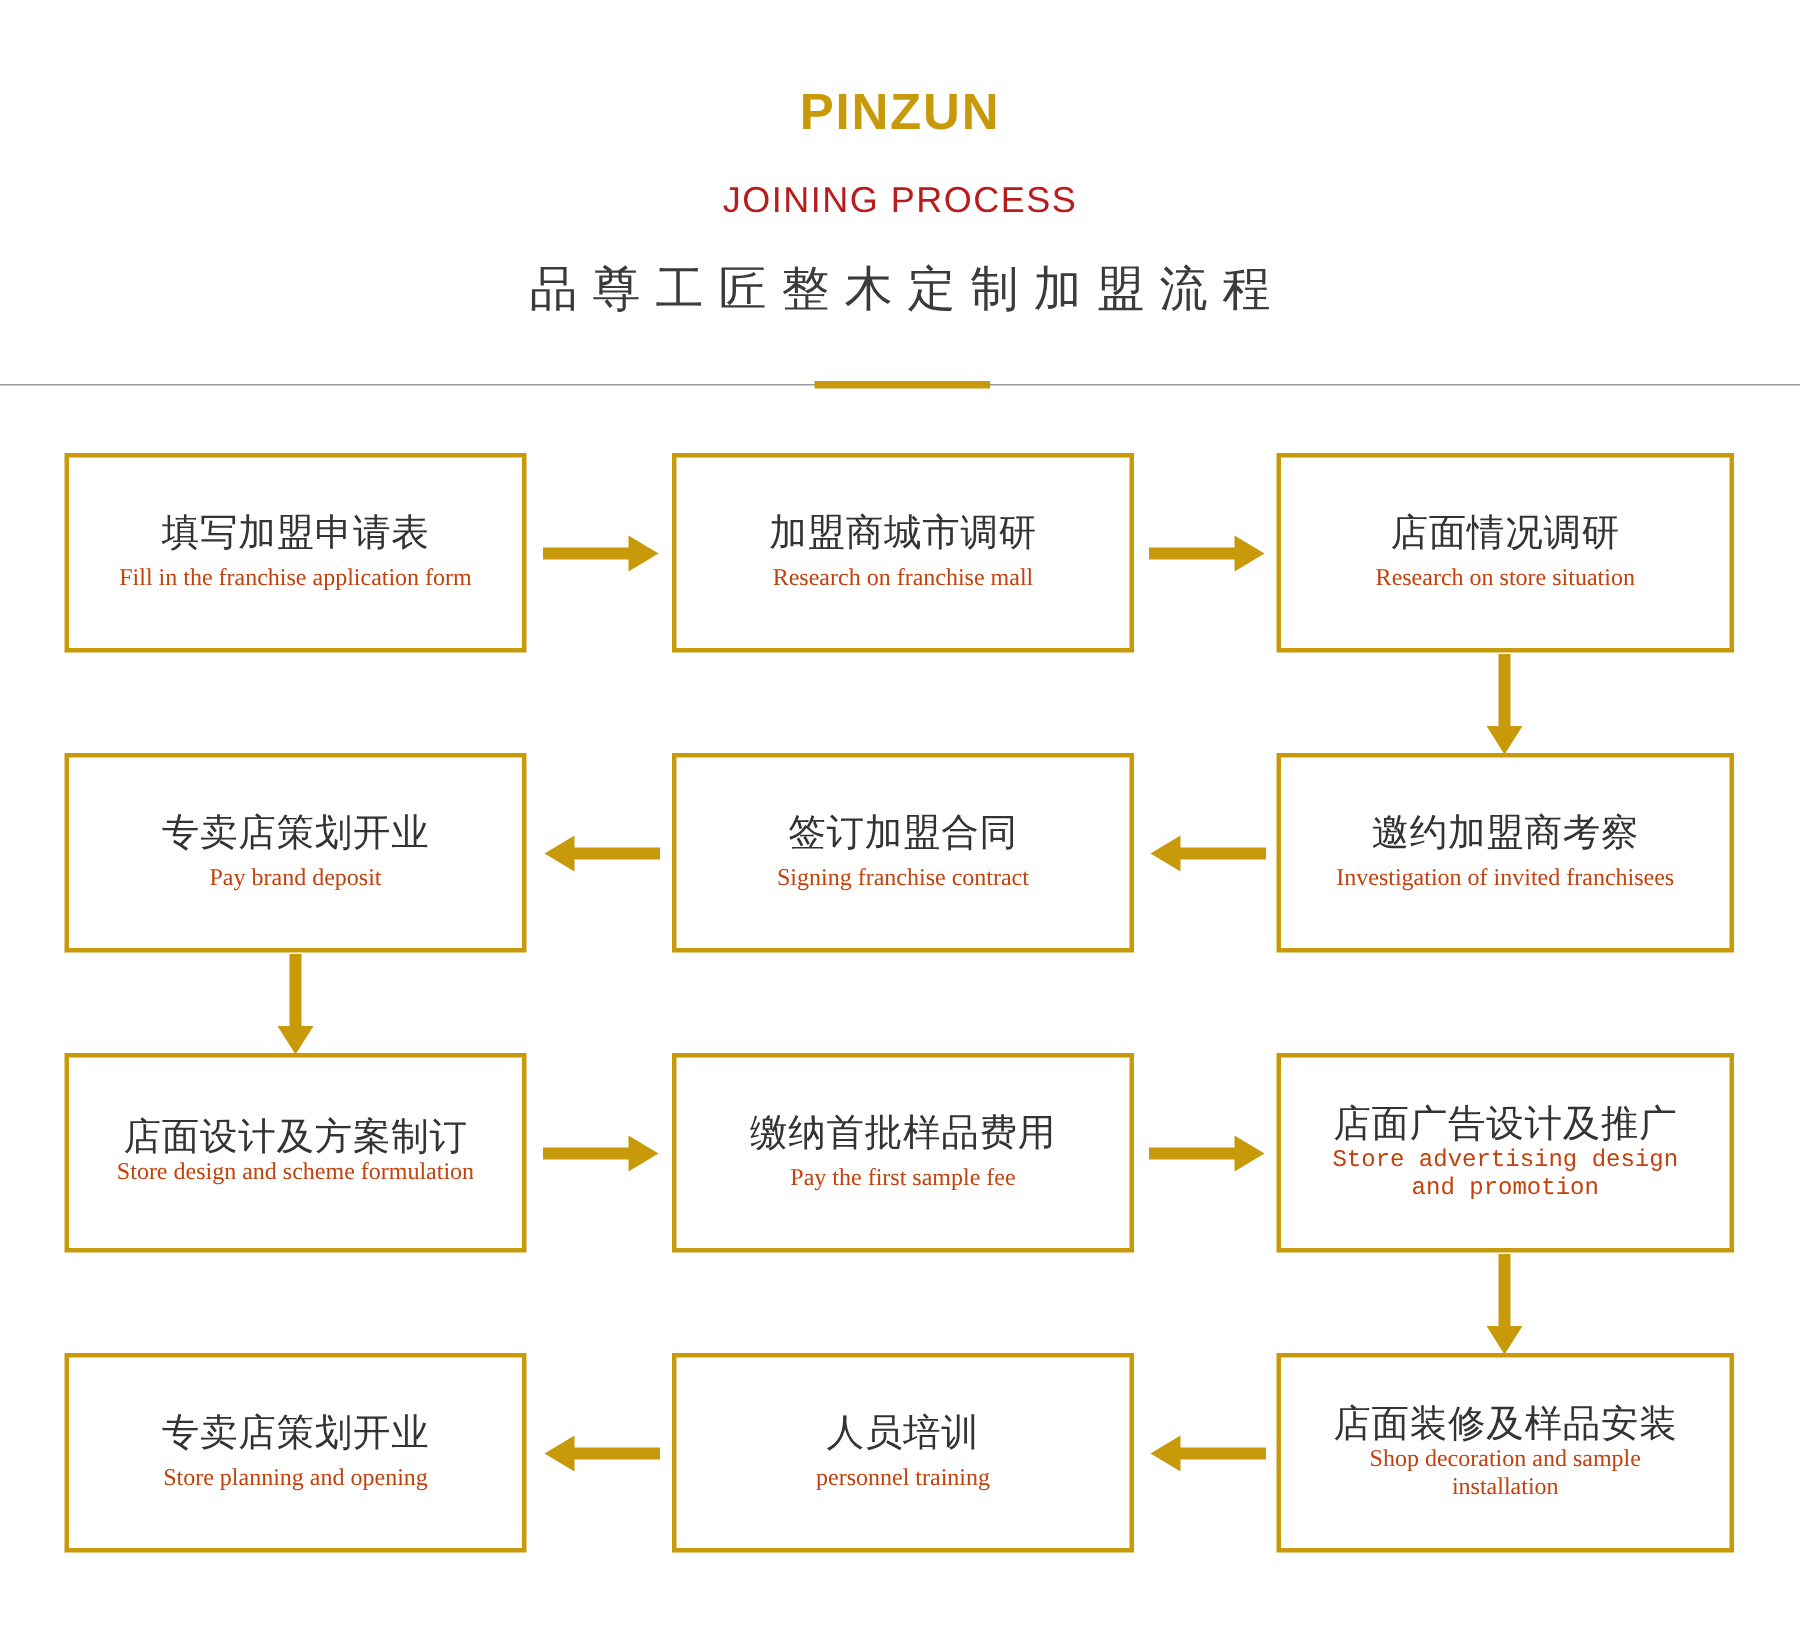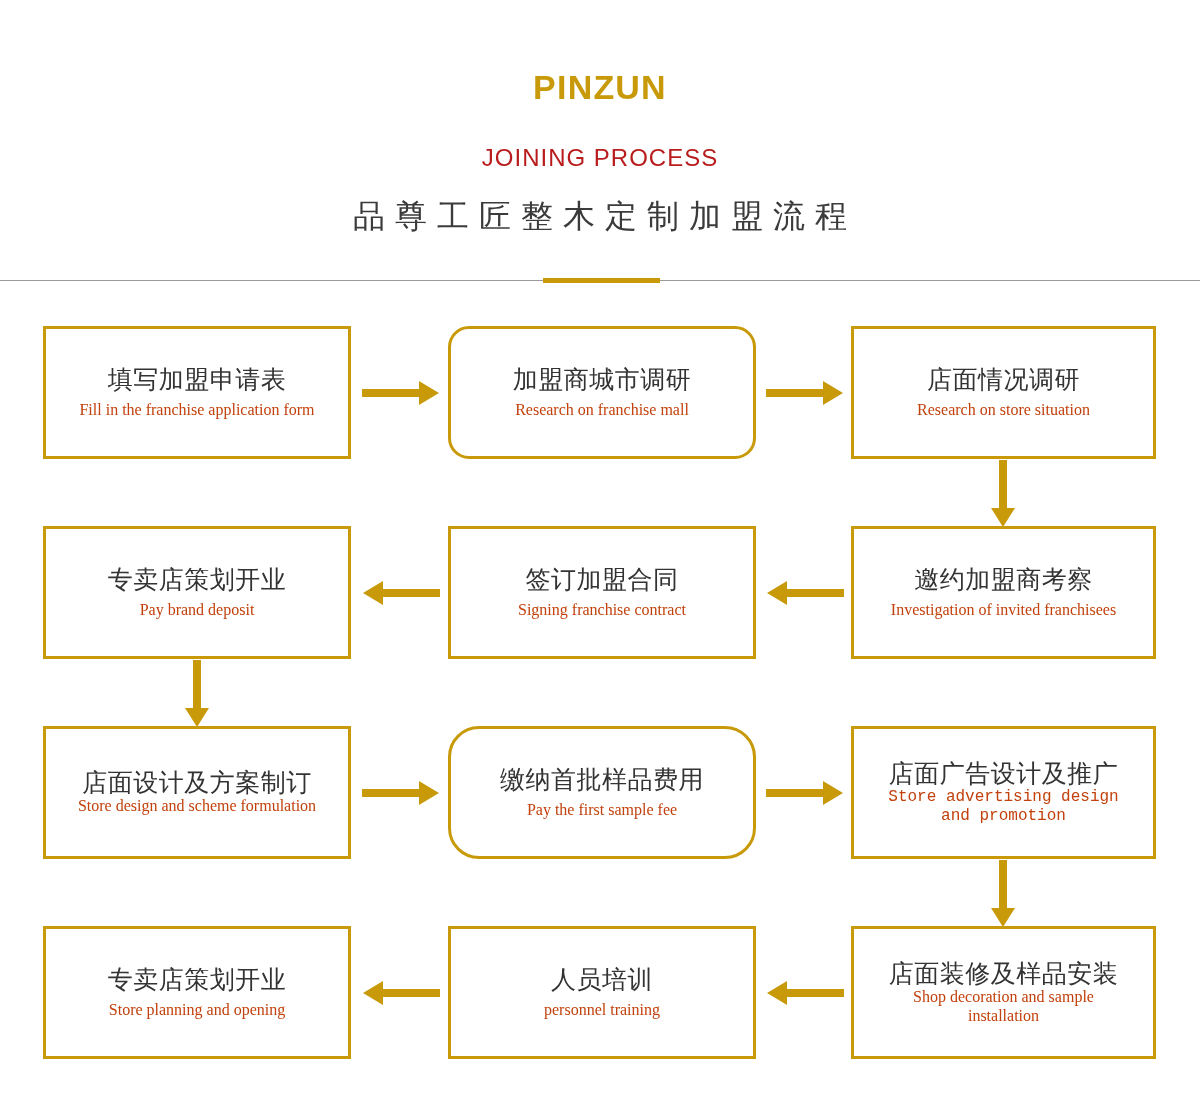--- a/index.html
+++ b/index.html
@@ -23,21 +23,21 @@
     text-align: center;
     box-sizing: border-box;
   }
   .brand-title {
     font-family: "Liberation Sans", sans-serif;
     font-size: 34px;
     font-weight: bold;
     letter-spacing: 1.2px;
     color: #C89A0A;
     line-height: 1.0;
-    margin: 12px;
+    margin: 0;
   }
   .subtitle-en {
     font-family: "Liberation Sans", sans-serif;
     font-size: 24px;
     font-weight: 300;
     letter-spacing: 1.0px;
     color: #b91c1c;
     line-height: 1.0;
     margin: 0;
     padding-top: 30px;
@@ -145,21 +145,21 @@
     <div class="cn">填写加盟申请表</div>
     <div class="en">Fill in the franchise application form</div>
   </div>
 
   <div class="arrow" style="left:362px; top:95px; width:78px; height:30px;">
     <svg width="78" height="30" viewBox="0 0 78 30">
       <path d="M0 11 H57 V3 L77 15 L57 27 V19 H0 Z" fill="#C89A0A"></path>
     </svg>
   </div>
 
-  <div class="node" style="left:448px; top:43px; width:308px; height:133px;border-radius:21px;">
+  <div class="node" style="left:448px; top:43px; width:308px; height:133px;">
     <div class="cn">加盟商城市调研</div>
     <div class="en">Research on franchise mall</div>
   </div>
 
   <div class="arrow" style="left:766px; top:95px; width:78px; height:30px;">
     <svg width="78" height="30" viewBox="0 0 78 30">
       <path d="M0 11 H57 V3 L77 15 L57 27 V19 H0 Z" fill="#C89A0A"></path>
     </svg>
   </div>
 
@@ -211,21 +211,21 @@
     <div class="cn">店面设计及方案制订</div>
     <div class="en">Store design and scheme formulation</div>
   </div>
 
   <div class="arrow" style="left:362px; top:495px; width:78px; height:30px;">
     <svg width="78" height="30" viewBox="0 0 78 30">
       <path d="M0 11 H57 V3 L77 15 L57 27 V19 H0 Z" fill="#C89A0A"></path>
     </svg>
   </div>
 
-  <div class="node" style="left:448px; top:443px; width:308px; height:133px;border-radius:31px;">
+  <div class="node" style="left:448px; top:443px; width:308px; height:133px;">
     <div class="cn">缴纳首批样品费用</div>
     <div class="en">Pay the first sample fee</div>
   </div>
 
   <div class="arrow" style="left:766px; top:495px; width:78px; height:30px;">
     <svg width="78" height="30" viewBox="0 0 78 30">
       <path d="M0 11 H57 V3 L77 15 L57 27 V19 H0 Z" fill="#C89A0A"></path>
     </svg>
   </div>
 

